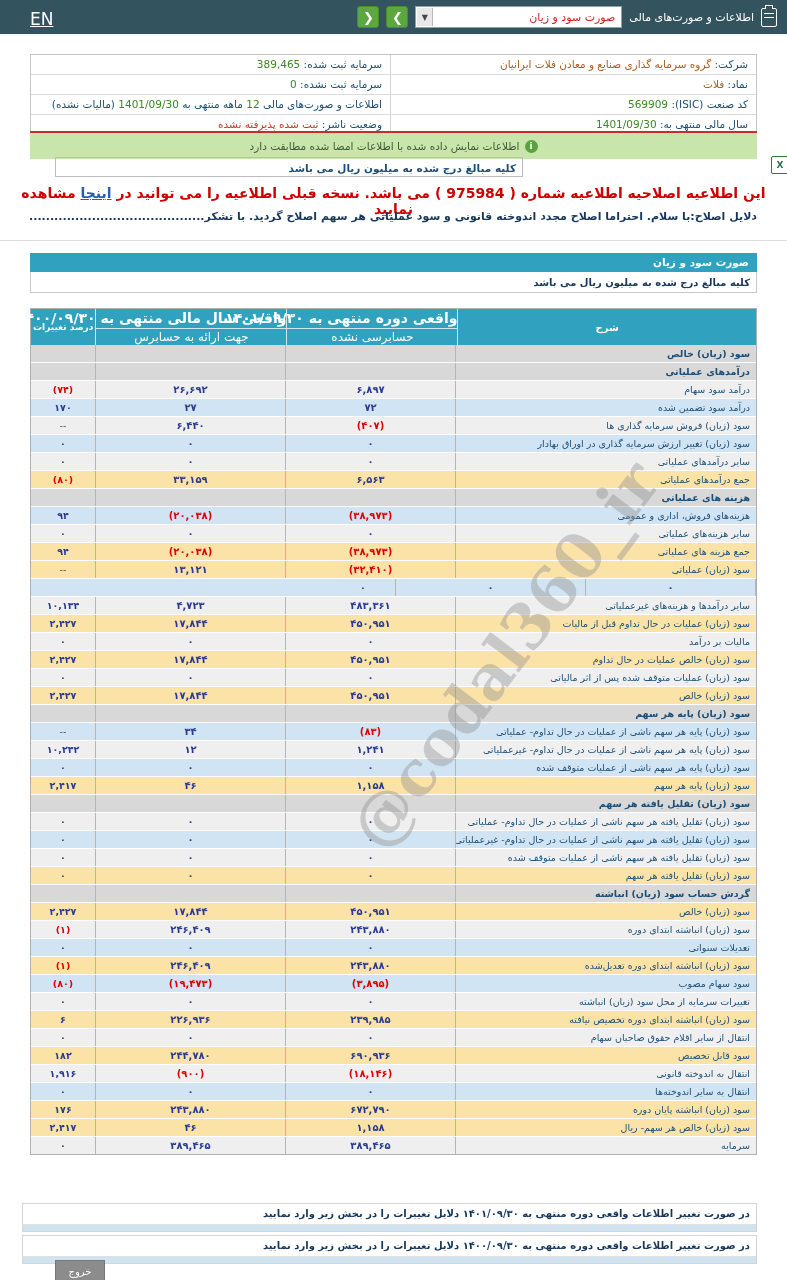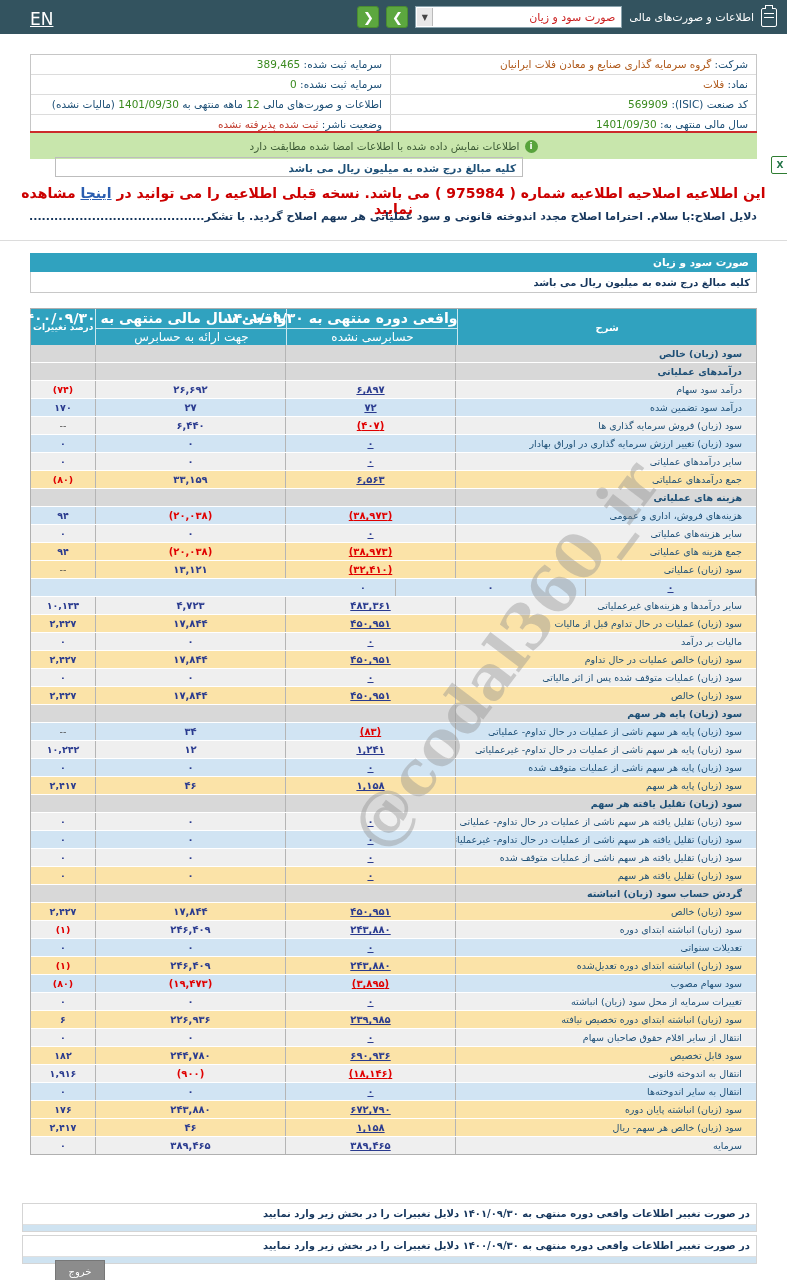--- a/index.html
+++ b/index.html
@@ -57,23 +57,23 @@
   .shead{display:flex;background:#30a2bf;color:#fff;}
   .sh-desc{width:300px;display:flex;align-items:center;justify-content:center;font-size:10px;font-weight:bold;}
   .sh-col{display:flex;flex-direction:column;border-right:1px solid rgba(255,255,255,.75);}
   .sh-col .top{height:19px;line-height:19px;text-align:center;font-size:14px;font-weight:bold;white-space:nowrap;}
   .sh-col .sub{height:16px;line-height:16px;text-align:center;font-size:12px;border-top:1px solid rgba(255,255,255,.75);}
   .sh-a{width:170px;} .sh-b{width:190px;}
   .sh-pct{width:65px;display:flex;align-items:center;justify-content:center;font-size:9px;font-weight:bold;
           border-right:1px solid rgba(255,255,255,.75);white-space:nowrap;}
   .srow{display:flex;height:17px;line-height:17px;border-bottom:1px solid #fff;font-size:9.5px;}
   .srow:last-child{border-bottom:none;}
-  .c-lbl{width:300px;padding:0 14px 0 2px;box-sizing:border-box;color:#1d4f76;white-space:nowrap;overflow:hidden;}
+  .c-lbl{width:300px;padding:0 6px 0 2px;box-sizing:border-box;color:#1d4f76;white-space:nowrap;overflow:hidden;}
   .c-v{box-sizing:border-box;text-align:center;border-right:1px solid #b5b5b5;font-size:10px;}
-  .c-a{width:170px;text-decoration:underline;} .c-b{width:190px;} .c-p{width:65px;font-size:9.5px;}
+  .c-a{width:170px;} .c-b{width:190px;} .c-p{width:65px;font-size:9.5px;}
   .s-g{background:#efefef;} .s-b{background:#d1e4f3;} .s-y{background:#fbe3a8;}
   .s-h{background:#d8d8d8;} .s-h .c-lbl{font-weight:bold;}
   .num{color:#2a3b8f;font-weight:bold;}
   .neg{color:#e00000;font-weight:bold;}
   .dash{color:#444;}
   
   .note{position:absolute;left:22px;right:30px;border:1px solid #d5d5d5;z-index:2;background:#fff;}
   .note .ntext{height:20px;line-height:20px;font-size:10px;font-weight:bold;color:#16365c;padding:0 6px;white-space:nowrap;overflow:hidden;}
   .note .nstrip{height:6px;background:#cfe3f1;border-top:1px solid #e0e0e0;cursor:pointer;}
   .exitbtn{position:absolute;top:1260px;left:55px;width:48px;height:20px;background:#8c8c8c;border:1px solid #777;

